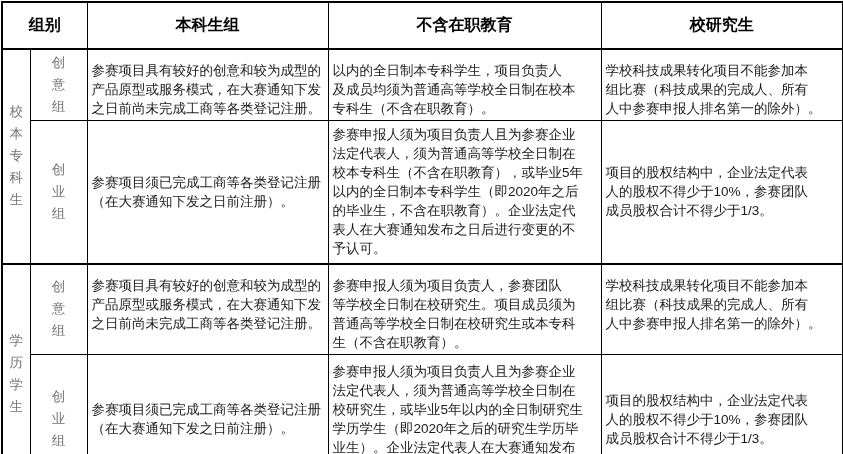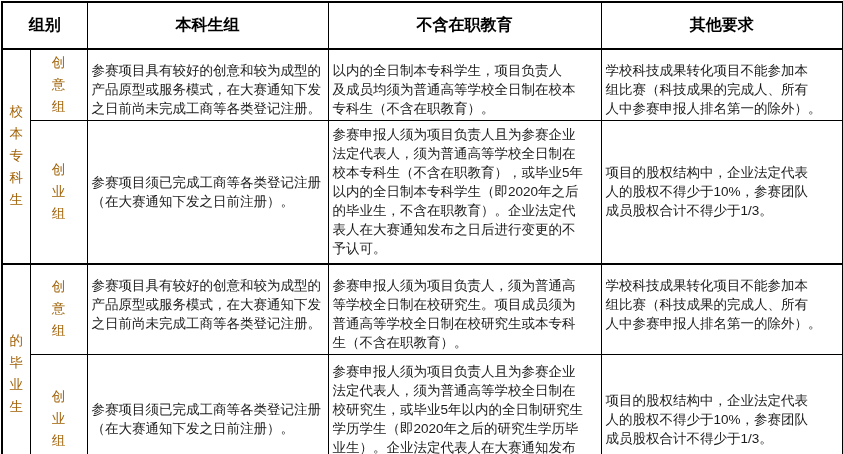--- a/index.html
+++ b/index.html
@@ -61,41 +61,41 @@
     vertical-align: middle;
     padding: 0;
   }
   .vstack {
     display: inline-block;
     width: 15px;
     font-size: 13.5px;
     line-height: 22px;
     word-break: break-all;
     text-align: center;
-    color: #a16207;
+    color: #737373;
   }
 </style>
 </head>
 <body>
 
 <div class="page">
   <table class="req-table">
     <colgroup>
       <col style="width:28px">
       <col style="width:57px">
       <col style="width:241px">
       <col style="width:273px">
       <col style="width:242px">
     </colgroup>
     <thead>
       <tr class="h-header">
         <th colspan="2">组别</th>
         <th>本科生组</th>
         <th>不含在职教育</th>
-        <th>其他要求</th>
+        <th>校研究生</th>
       </tr>
     </thead>
     <tbody>
       <tr class="h-r1">
         <td rowspan="2" class="group-cell">
           <span class="vstack">校本专科生</span>
         </td>
         <td class="subgroup-cell">
           <span class="vstack">创意组</span>
         </td>
@@ -121,29 +121,29 @@
 以内的全日制本专科学生（即2020年之后
 的毕业生，不含在职教育）。企业法定代
 表人在大赛通知发布之日后进行变更的不
 予认可。</td>
         <td class="body-cell">项目的股权结构中，企业法定代表
 人的股权不得少于10%，参赛团队
 成员股权合计不得少于1/3。</td>
       </tr>
       <tr class="h-r3 group-start">
         <td rowspan="2" class="group-cell">
-          <span class="vstack">的毕业生</span>
+          <span class="vstack">学历学生</span>
         </td>
         <td class="subgroup-cell">
           <span class="vstack">创意组</span>
         </td>
         <td class="body-cell va-top">参赛项目具有较好的创意和较为成型的
 产品原型或服务模式，在大赛通知下发
 之日前尚未完成工商等各类登记注册。</td>
-        <td class="body-cell va-top">参赛申报人须为项目负责人，须为普通高
+        <td class="body-cell va-top">参赛申报人须为项目负责人，参赛团队
 等学校全日制在校研究生。项目成员须为
 普通高等学校全日制在校研究生或本专科
 生（不含在职教育）。</td>
         <td class="body-cell va-top">学校科技成果转化项目不能参加本
 组比赛（科技成果的完成人、所有
 人中参赛申报人排名第一的除外）。</td>
       </tr>
       <tr class="h-r4">
         <td class="subgroup-cell">
           <span class="vstack">创业组</span>

